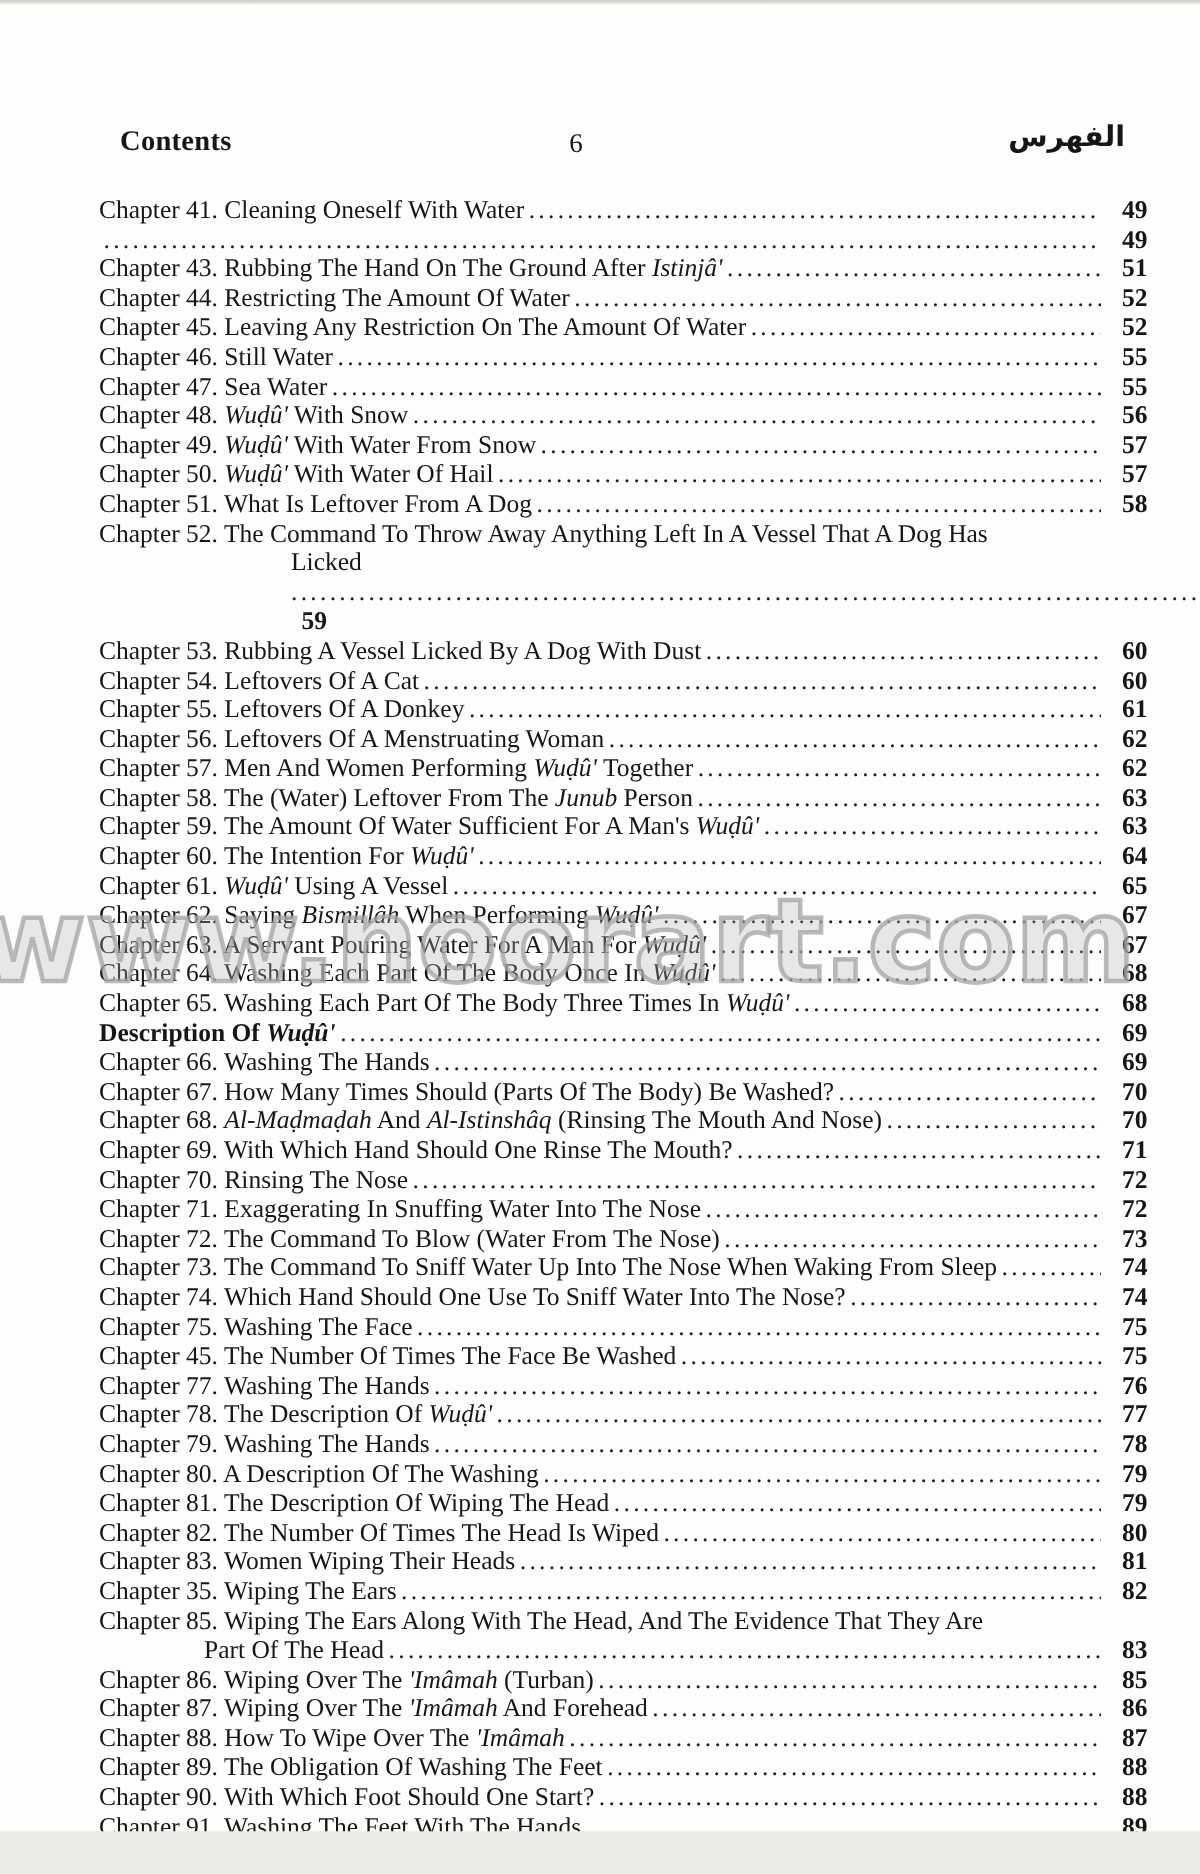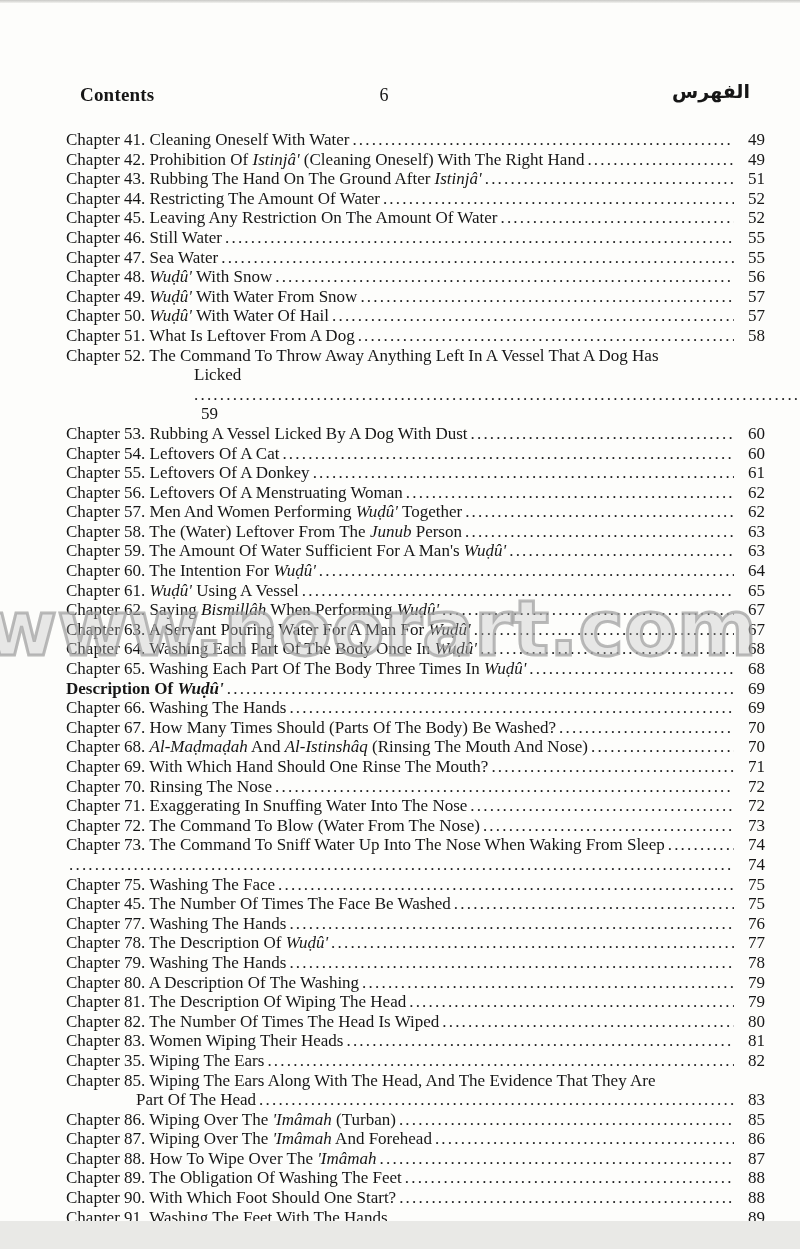--- a/index.html
+++ b/index.html
@@ -41,21 +41,21 @@
   }
   .row { display: flex; align-items: baseline; }
   .row .t { white-space: nowrap; }
   .row .t i { font-style: italic; }
   .row.bold .t { font-weight: bold; }
   .row .dots {
     flex: 1 1 auto; overflow: hidden; white-space: nowrap;
     margin: 0 7px 0 3px; letter-spacing: 2.2px; color: #1d1d1d;
     min-width: 0;
   }
-  .row .pg { flex: 0 0 auto; min-width: 24px; text-align: right; }
+  .row .pg { flex: 0 0 auto; min-width: 24px; text-align: right; font-weight: bold; }
   
   .watermark {
     position: absolute; top: 584px; left: -14px; width: 830px;
     font-family: "DejaVu Sans", sans-serif;
     font-size: 77px; font-weight: bold; letter-spacing: 0px;
     white-space: nowrap;
     color: rgba(183, 183, 183, 0.30);
     -webkit-text-stroke: 3px rgba(163, 163, 163, 0.75);
     z-index: 5;
     pointer-events: none;
@@ -75,21 +75,20 @@
 
   <div class="watermark">www.noorart.com</div>
 
   <div class="toc" id="toc-list">
       <div class="row">
       <span class="t">Chapter 41. Cleaning Oneself With Water</span>
       <span class="dots">........................................................................................................................................................................................................</span>
       <span class="pg">49</span>
     </div>
       <div class="row">
-      <span class="t">Chapter 42. Prohibition Of <i>Istinjâ'</i> (Cleaning Oneself) With The Right Hand</span>
       <span class="dots">........................................................................................................................................................................................................</span>
       <span class="pg">49</span>
     </div>
       <div class="row">
       <span class="t">Chapter 43. Rubbing The Hand On The Ground After <i>Istinjâ'</i></span>
       <span class="dots">........................................................................................................................................................................................................</span>
       <span class="pg">51</span>
     </div>
       <div class="row">
       <span class="t">Chapter 44. Restricting The Amount Of Water</span>
@@ -244,20 +243,21 @@
       <span class="t">Chapter 72. The Command To Blow (Water From The Nose)</span>
       <span class="dots">........................................................................................................................................................................................................</span>
       <span class="pg">73</span>
     </div>
       <div class="row">
       <span class="t">Chapter 73. The Command To Sniff Water Up Into The Nose When Waking From Sleep</span>
       <span class="dots">........................................................................................................................................................................................................</span>
       <span class="pg">74</span>
     </div>
       <div class="row">
+      <span class="t">Chapter 74. Which Hand Should One Use To Sniff Water Into The Nose?</span>
       <span class="dots">........................................................................................................................................................................................................</span>
       <span class="pg">74</span>
     </div>
       <div class="row">
       <span class="t">Chapter 75. Washing The Face</span>
       <span class="dots">........................................................................................................................................................................................................</span>
       <span class="pg">75</span>
     </div>
       <div class="row">
       <span class="t">Chapter 45. The Number Of Times The Face Be Washed</span>

